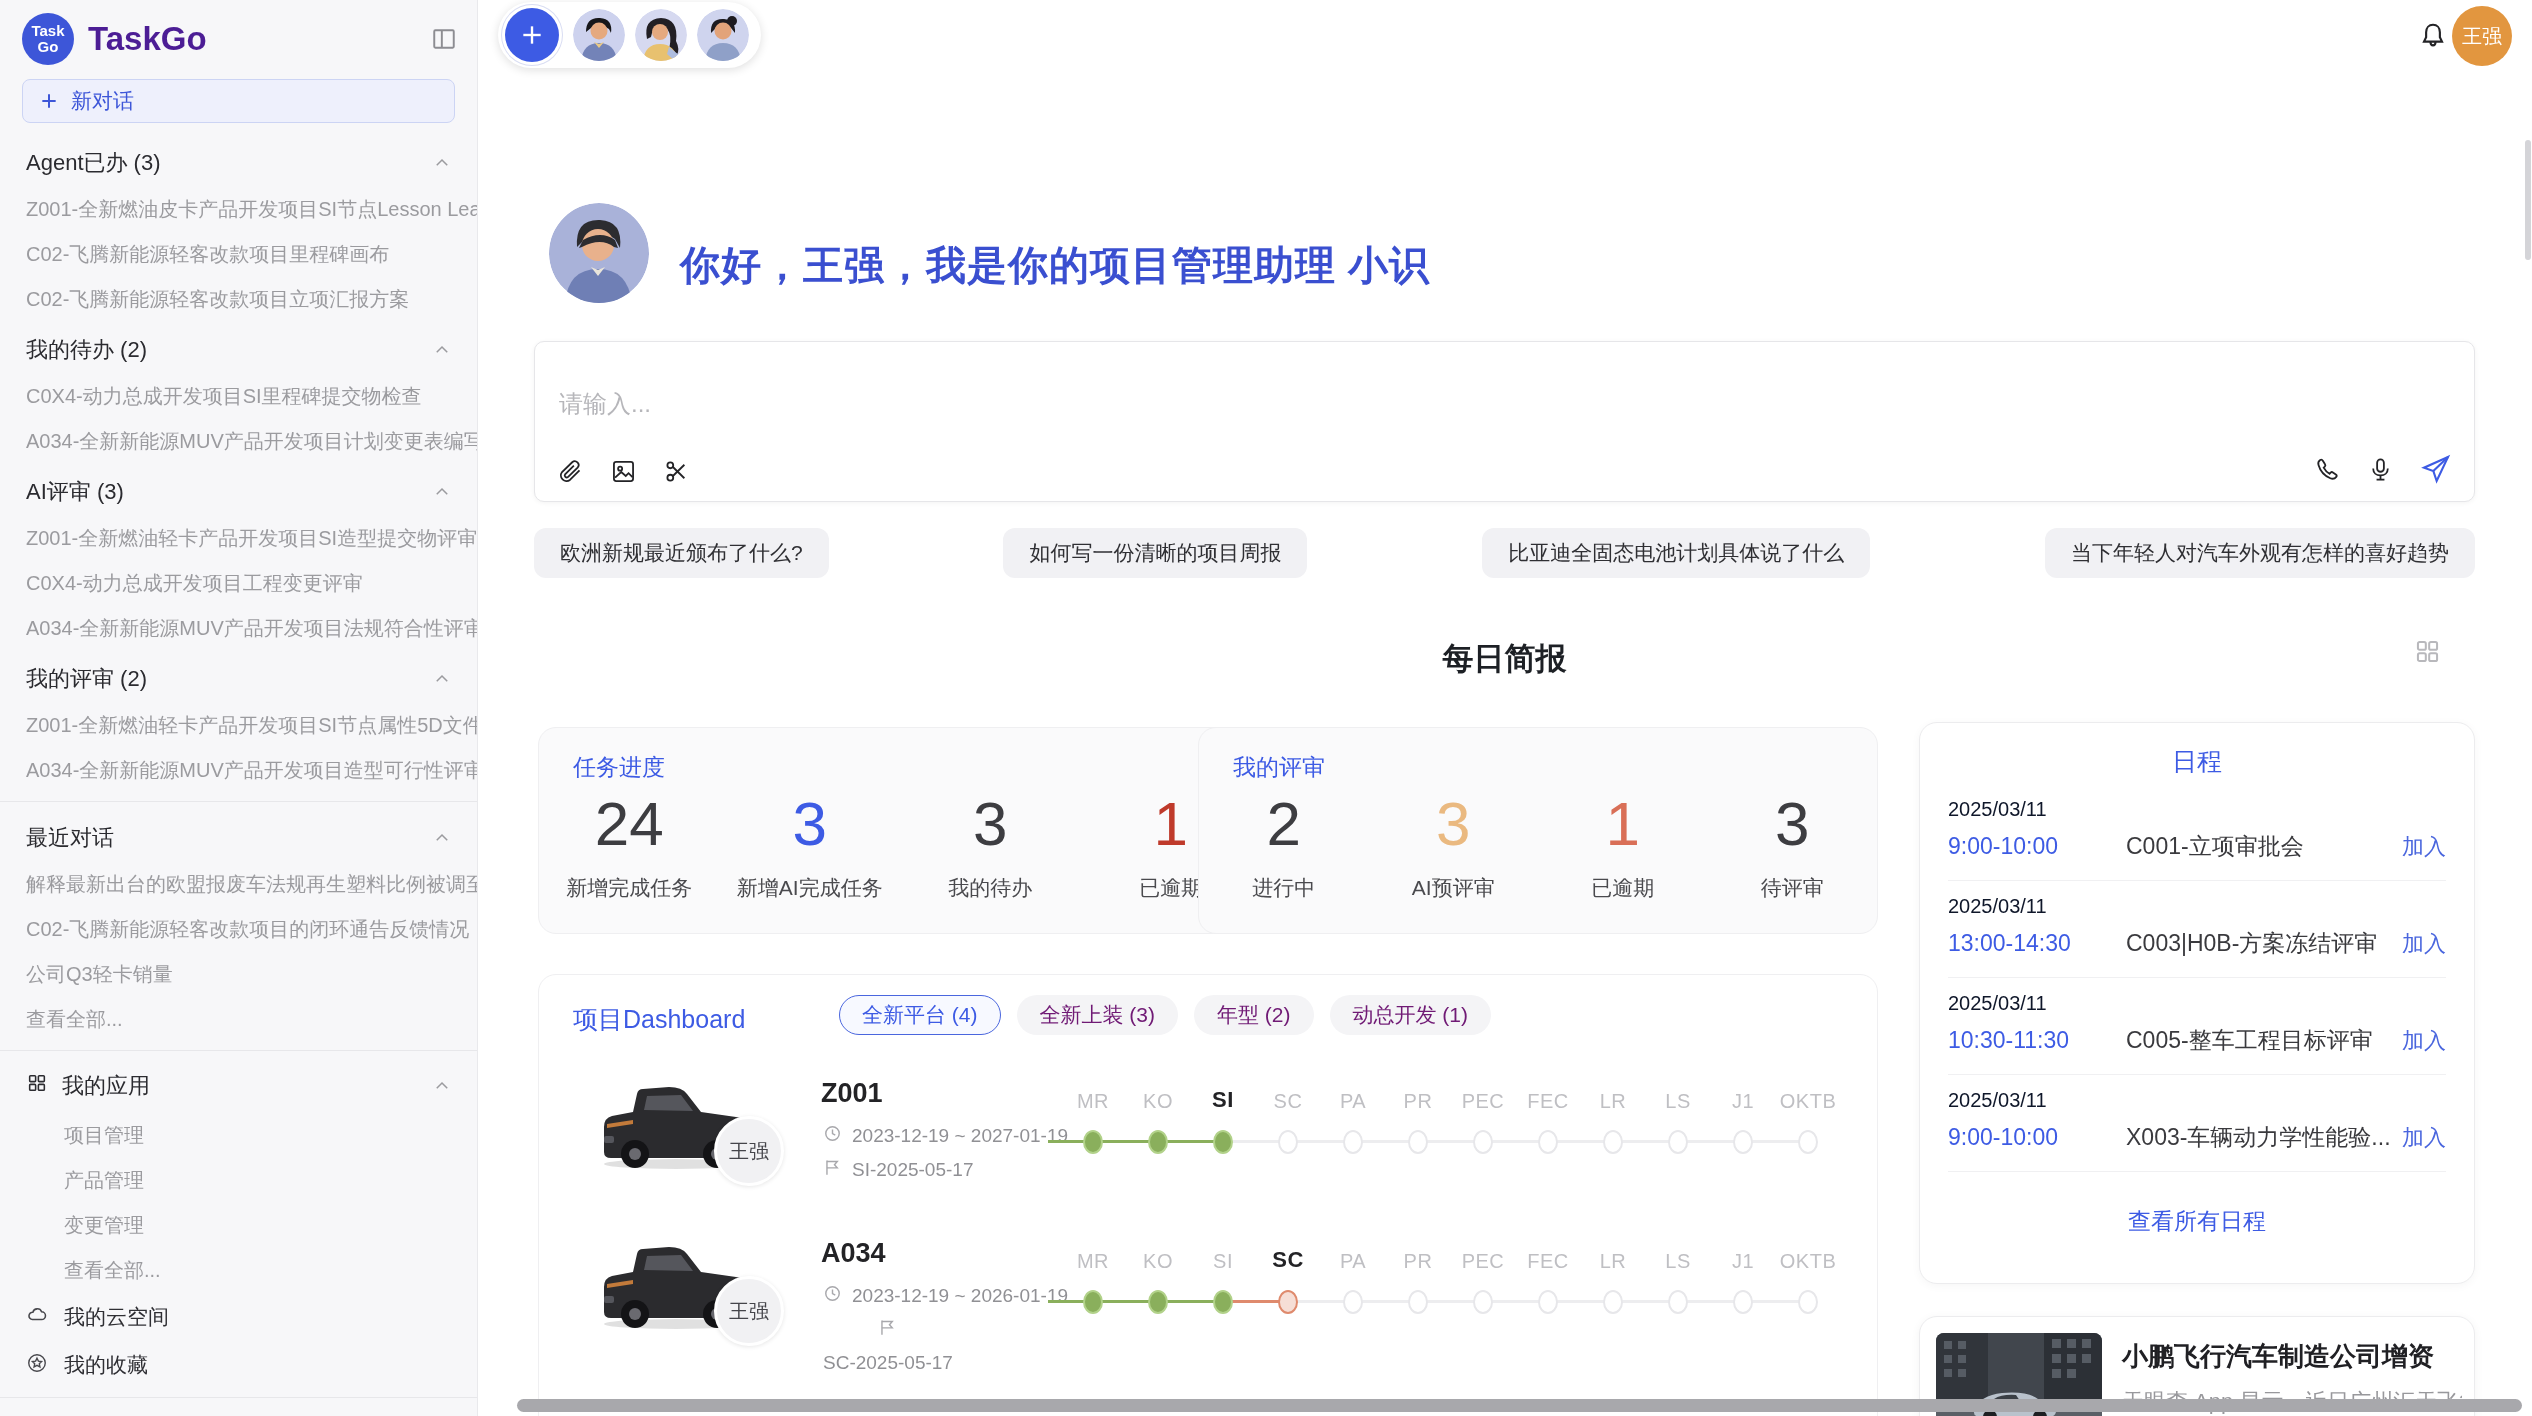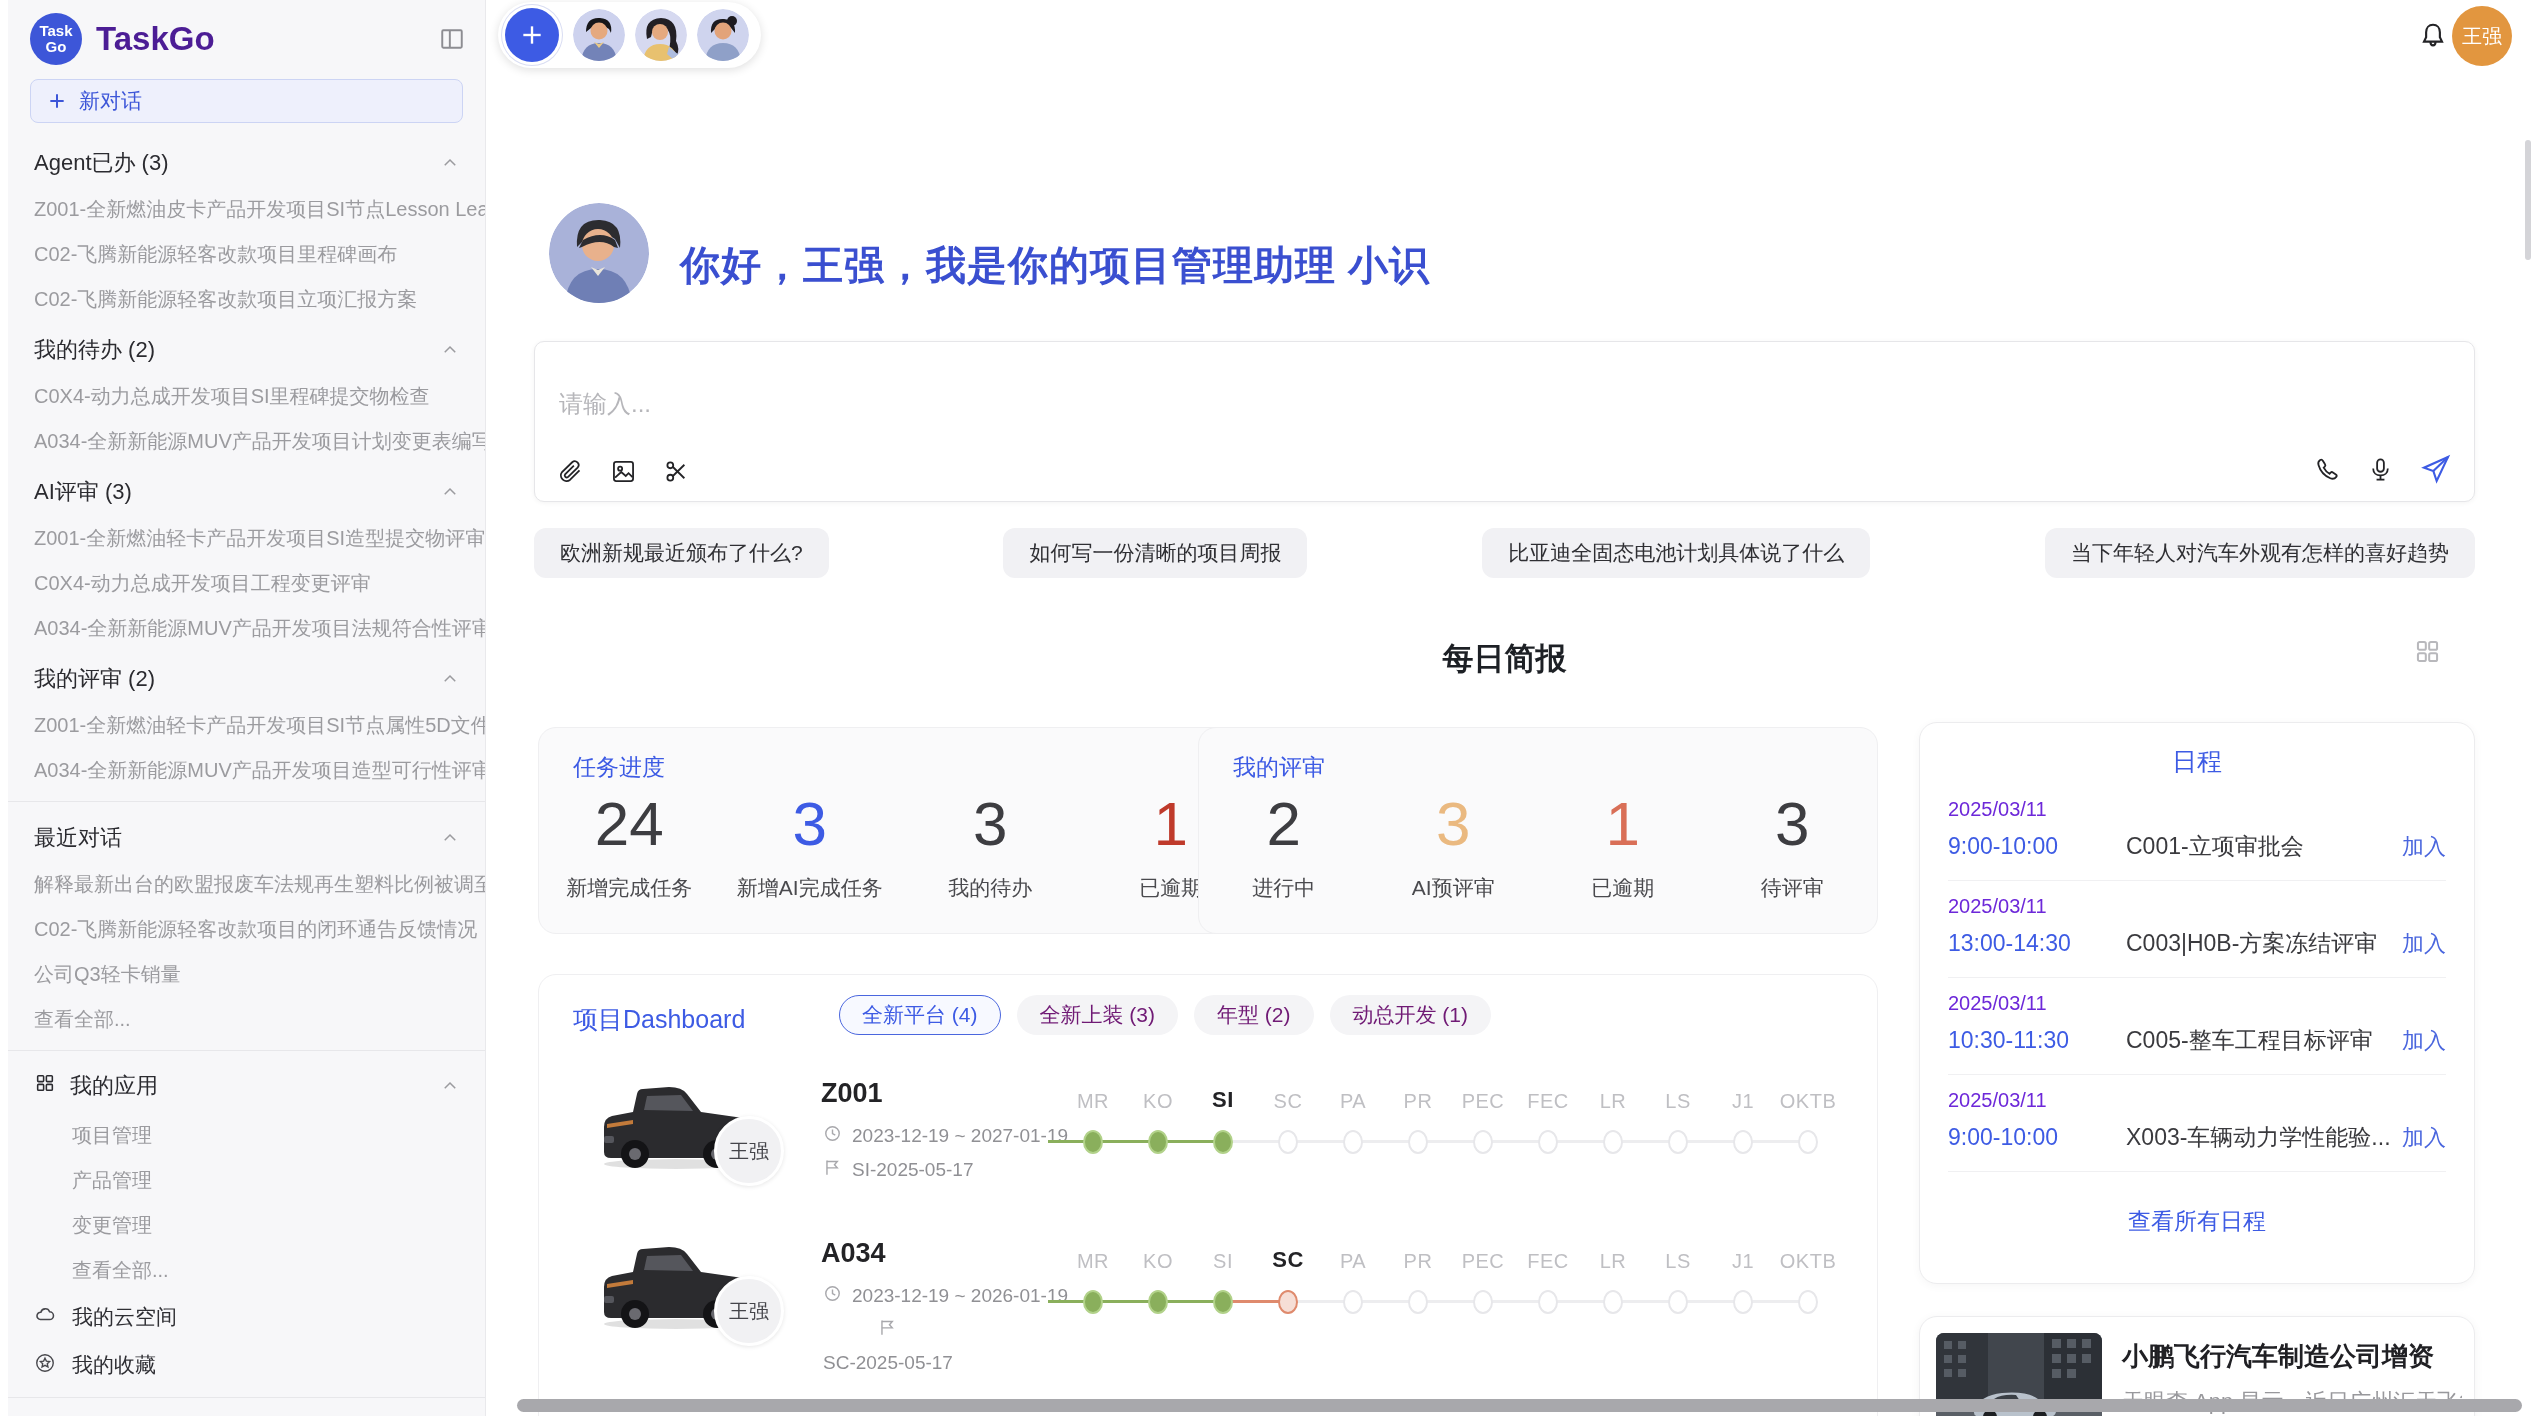--- a/index.html
+++ b/index.html
@@ -1,21 +1,21 @@
 <!DOCTYPE html>
 <html><head>
 <meta charset="utf-8">
 <style>
   * { margin:0; padding:0; box-sizing:border-box; }
   html,body { width:2532px; height:1416px; overflow:hidden; background:#fff;
     font-family:"Liberation Sans","DejaVu Sans",sans-serif; color:#232326; }
   #app { position:relative; width:2532px; height:1416px; }
 
   
-  #sidebar { position:absolute; left:8px; top:0; width:478px; height:1416px;
+  #sidebar { position:absolute; left:0; top:0; width:478px; height:1416px;
     background:#f7f7f9; border-right:1px solid #e9e9ec; overflow:hidden; }
   .logo-row { display:flex; align-items:center; padding:13px 20px 6px 22px; }
   .logo-circle { width:52px; height:52px; border-radius:50%; background:#3d56d8; color:#fff;
     display:flex; flex-direction:column; align-items:center; justify-content:center;
     font-size:15px; line-height:16px; font-weight:bold; flex:none; }
   .app-title { font-size:33px; font-weight:bold; color:#4c1d95; margin-left:14px; }
   .collapse-btn { margin-left:auto; color:#8d8d92; cursor:pointer; display:flex; }
   .new-chat { margin:8px 22px 12px 22px; height:44px; border:1px solid #ccd4f4; background:#eef0fc;
     border-radius:8px; display:flex; align-items:center; gap:12px; padding:0 16px;
     color:#3d56d8; font-size:21px; cursor:pointer; }
@@ -114,21 +114,21 @@
     border-radius:50%; background:#fff; border:2px solid #e7e7ea; }
   .dot-done { background:#8aaf5c; border:2px solid #b2d28a; }
   .dot-overdue { background:#f6ded6; border:2px solid #df8a6d; }
 
   
   .sched-card { position:absolute; left:1919px; top:722px; width:556px; height:562px;
     background:#fff; border:1px solid #ececee; border-radius:18px;
     box-shadow:0 2px 10px rgba(0,0,0,.04); padding:22px 28px 0 28px; }
   .sched-title { text-align:center; font-size:25px; color:#3d5be4; margin-bottom:6px; }
   .sched-item { padding:14px 0 18px 0; border-bottom:1px solid #f0f0f2; }
-  .sched-date { font-size:20px; color:#6d28d9; }
+  .sched-date { font-size:20px; color:#0f172a; }
   .sched-row { display:flex; align-items:center; margin-top:10px; }
   .sched-time { font-size:23px; color:#3d5be4; font-weight:500; width:178px; flex:none; }
   .sched-name { font-size:23px; color:#3a3a3e; flex:1; white-space:nowrap; overflow:hidden; }
   .sched-join { font-size:22px; color:#4a66de; cursor:pointer; flex:none; }
   .sched-footer { text-align:center; font-size:23px; color:#3d5be4; margin-top:34px; cursor:pointer; }
 
   
   .news-card { position:absolute; left:1919px; top:1316px; width:556px; height:130px;
     background:#fff; border:1px solid #ececee; border-radius:18px;
     box-shadow:0 2px 10px rgba(0,0,0,.05); overflow:hidden; }

